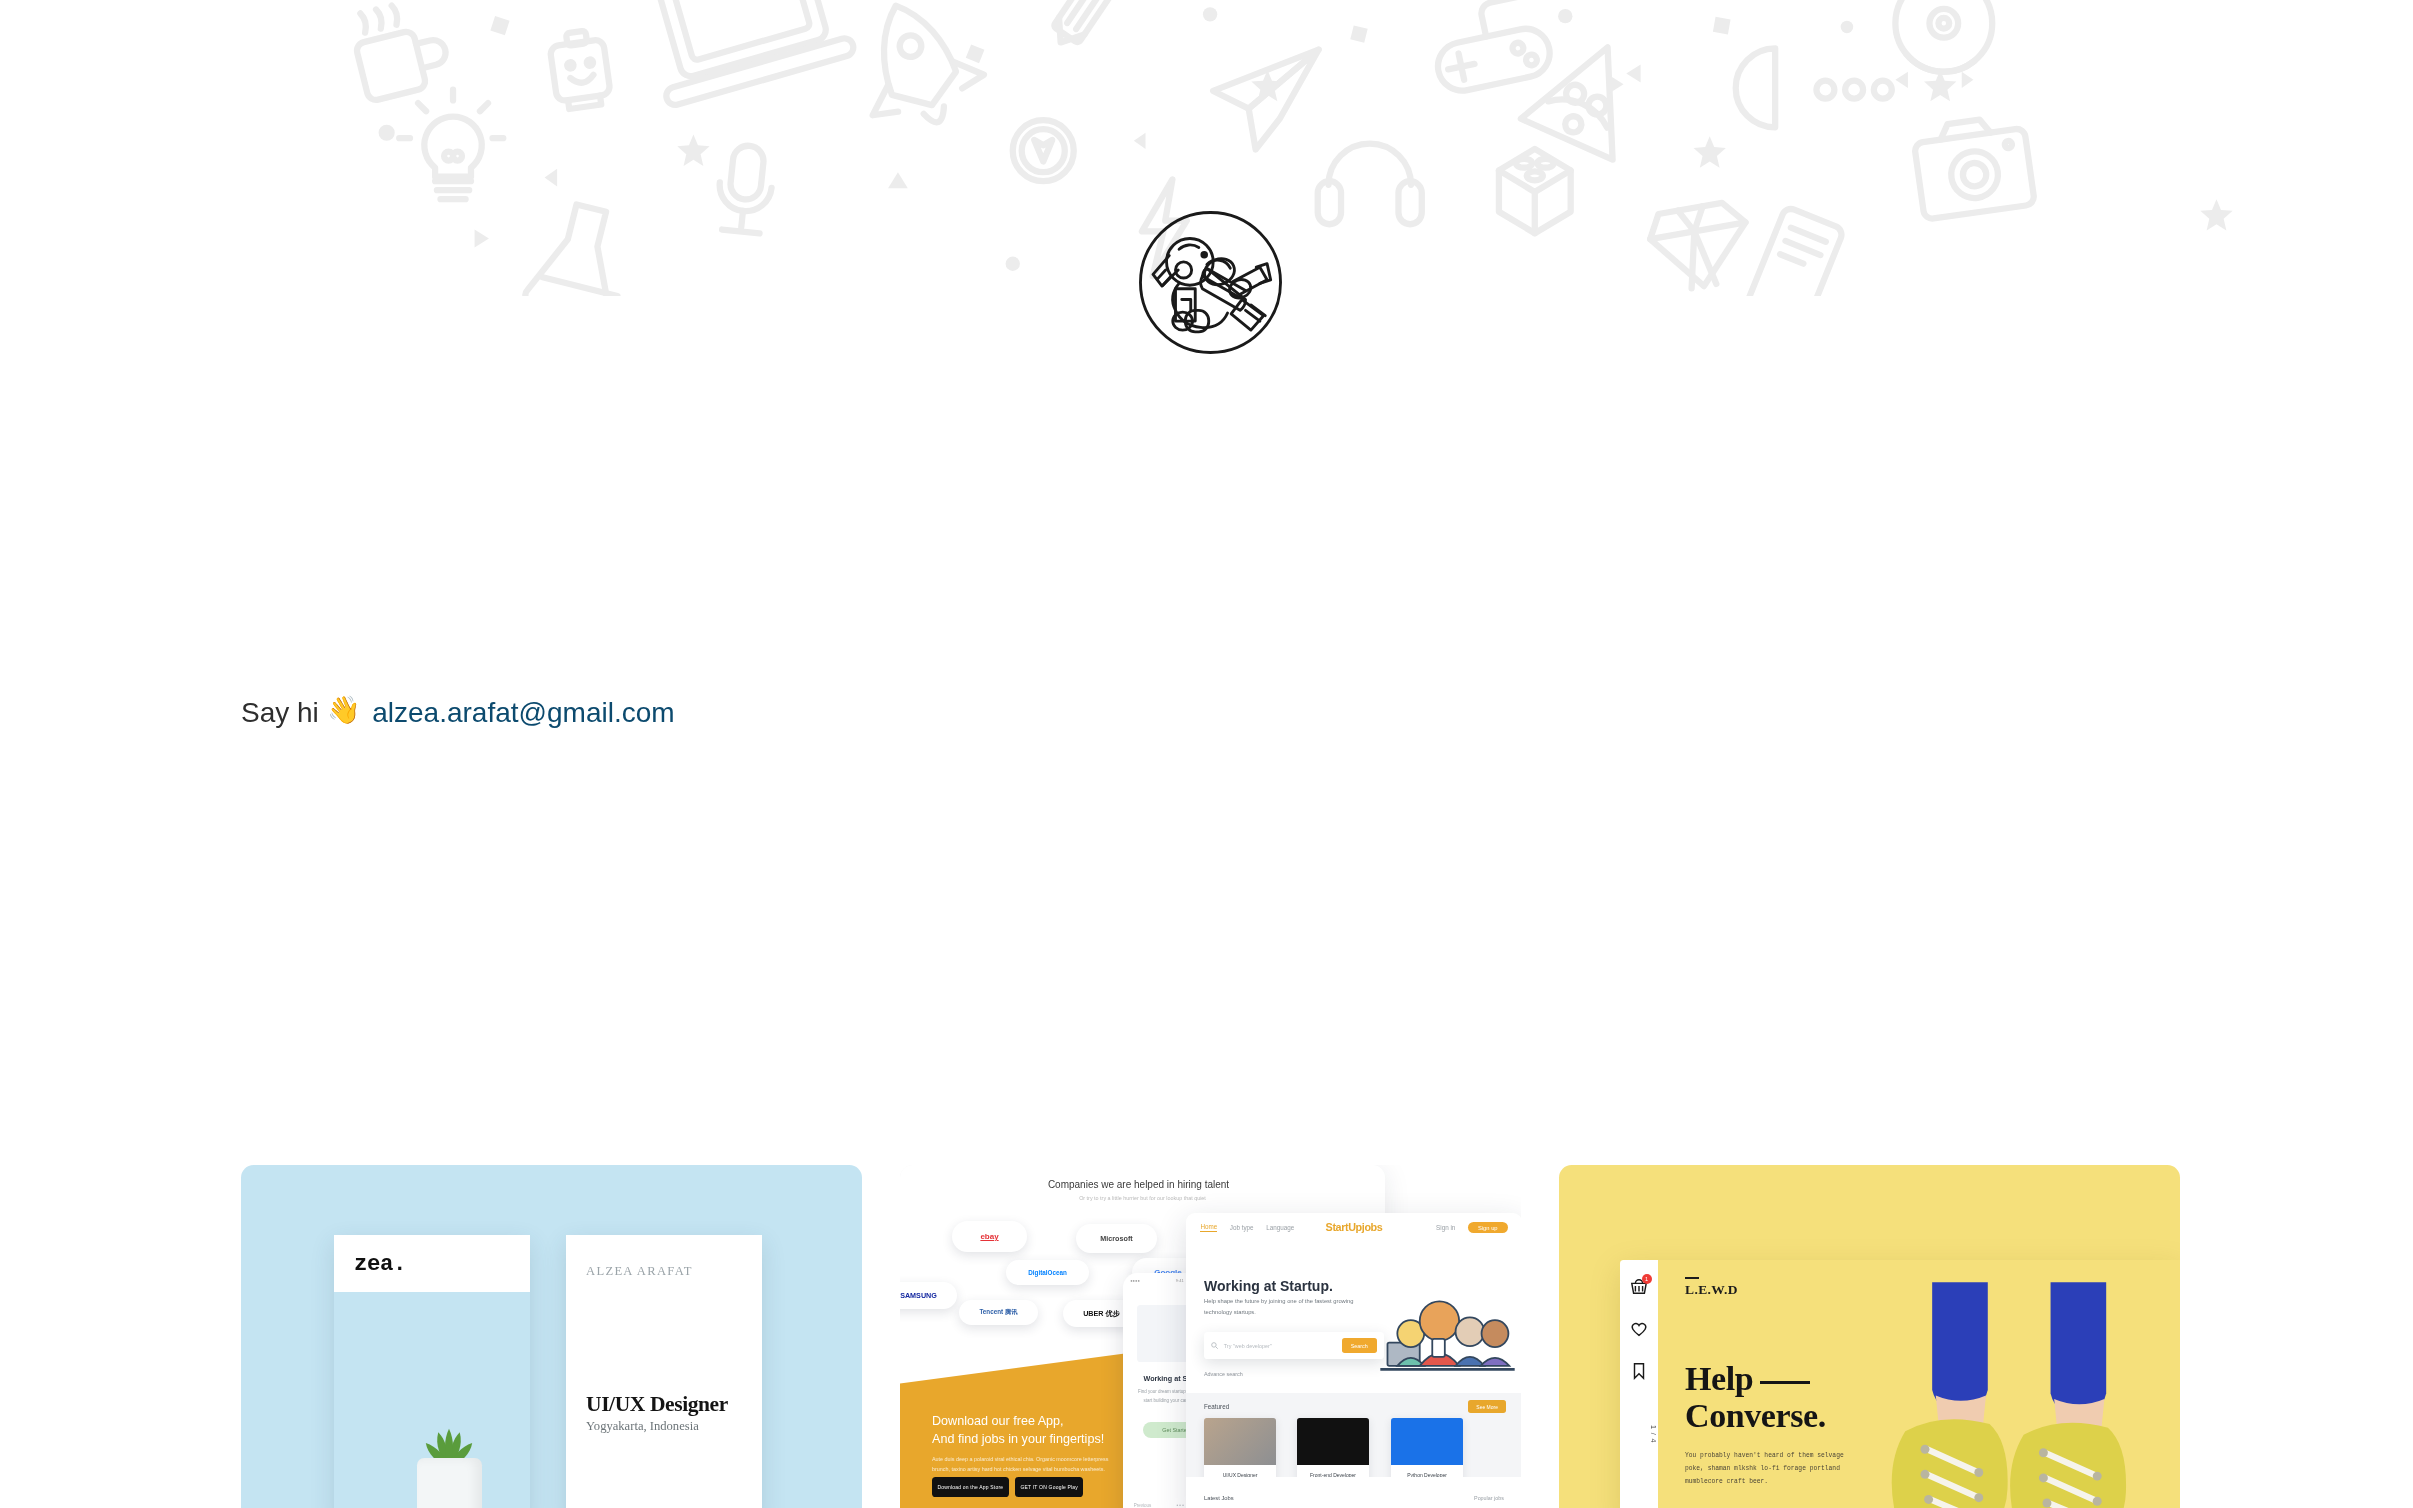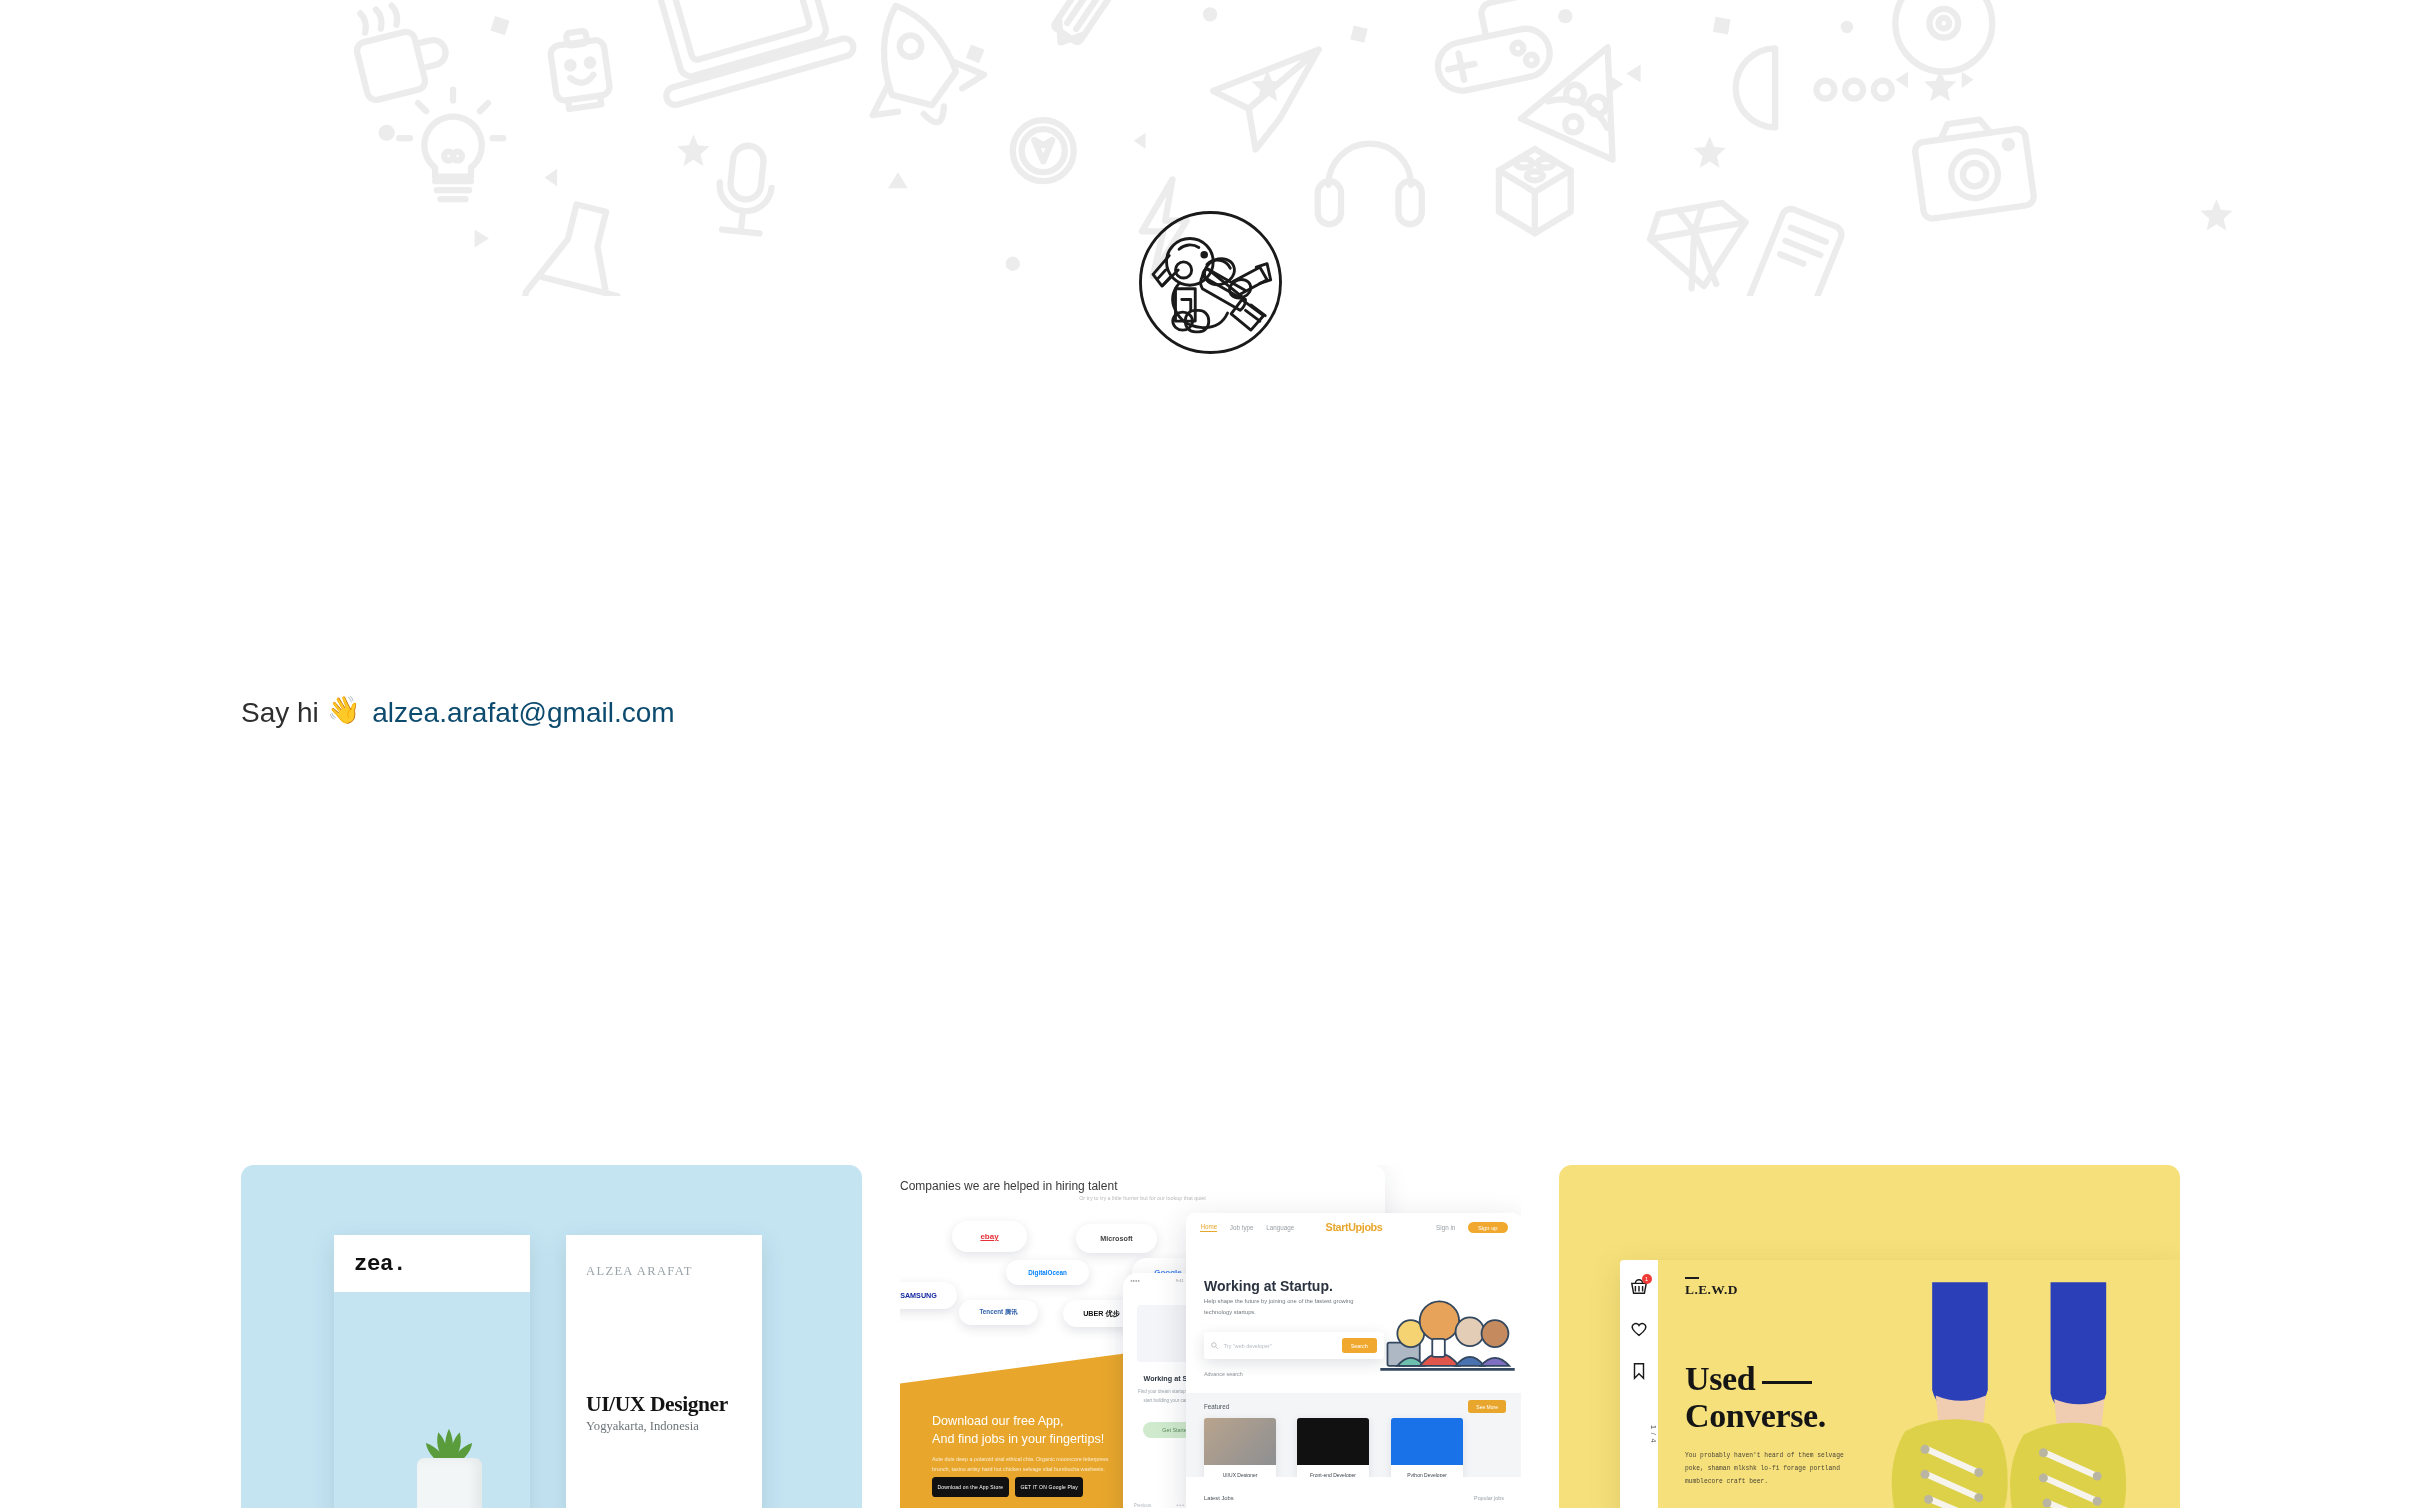--- a/index.html
+++ b/index.html
@@ -111,22 +111,22 @@
 
   
   .card-web { background:#ffffff; }
   .web-back {
     position:absolute; left:0; top:0; width:485px; height:359px;
     background:#ffffff; border-radius:12.6px;
     box-shadow:0 5.4px 27px rgba(30,40,60,.10);
     overflow:hidden;
   }
   .web-back .wb-title {
-    position:absolute; top:14.4px; left:0; right:8px; text-align:left;
-    font-size:12px; color:#3a3a3a;
+    position:absolute; top:14.4px; left:0; right:8px; text-align:center;
+    font-size:10px; color:#3a3a3a;
   }
   .web-back .wb-sub {
     position:absolute; top:30px; left:0; right:0; text-align:center;
     font-size:5.4px; color:#b9b9b9;
   }
   .logo-pill {
     position:absolute; background:#fff; border-radius:16px;
     box-shadow:0 3.6px 10.8px rgba(30,40,60,.13);
     display:flex; align-items:center; justify-content:center;
     font-size:8px; font-weight:700;
@@ -632,21 +632,21 @@
           <svg viewBox="0 0 20 20" fill="none" stroke="#1a1a1a" stroke-width="1.6">
             <path d="M5 2 h10 v16 l-5 -5 -5 5z"></path>
           </svg>
         </div>
         <div class="rail-page">1 / 4</div>
       </div>
 
       <div class="shop-brand">L.E.W.D</div>
 
       <div class="shop-h">
-        <span>Used</span><span class="dash"></span><br>
+        <span>Help</span><span class="dash"></span><br>
         <span>Converse.</span>
       </div>
 
       <div class="shop-p">You probably haven't heard of them selvage poke, shaman mlkshk lo-fi forage portland mumblecore craft beer.</div>
 
       <svg class="shoes" viewBox="0 0 330 376">
         <g>
 
           <path d="M76 0 h62 v120 q-6 24 -30 26 q-26 -2 -32 -26z" fill="#2b3fb8"></path>
           <path d="M80 126 q28 12 56 0 l-4 40 q-24 10 -48 0z" fill="#f0ccb0"></path>

